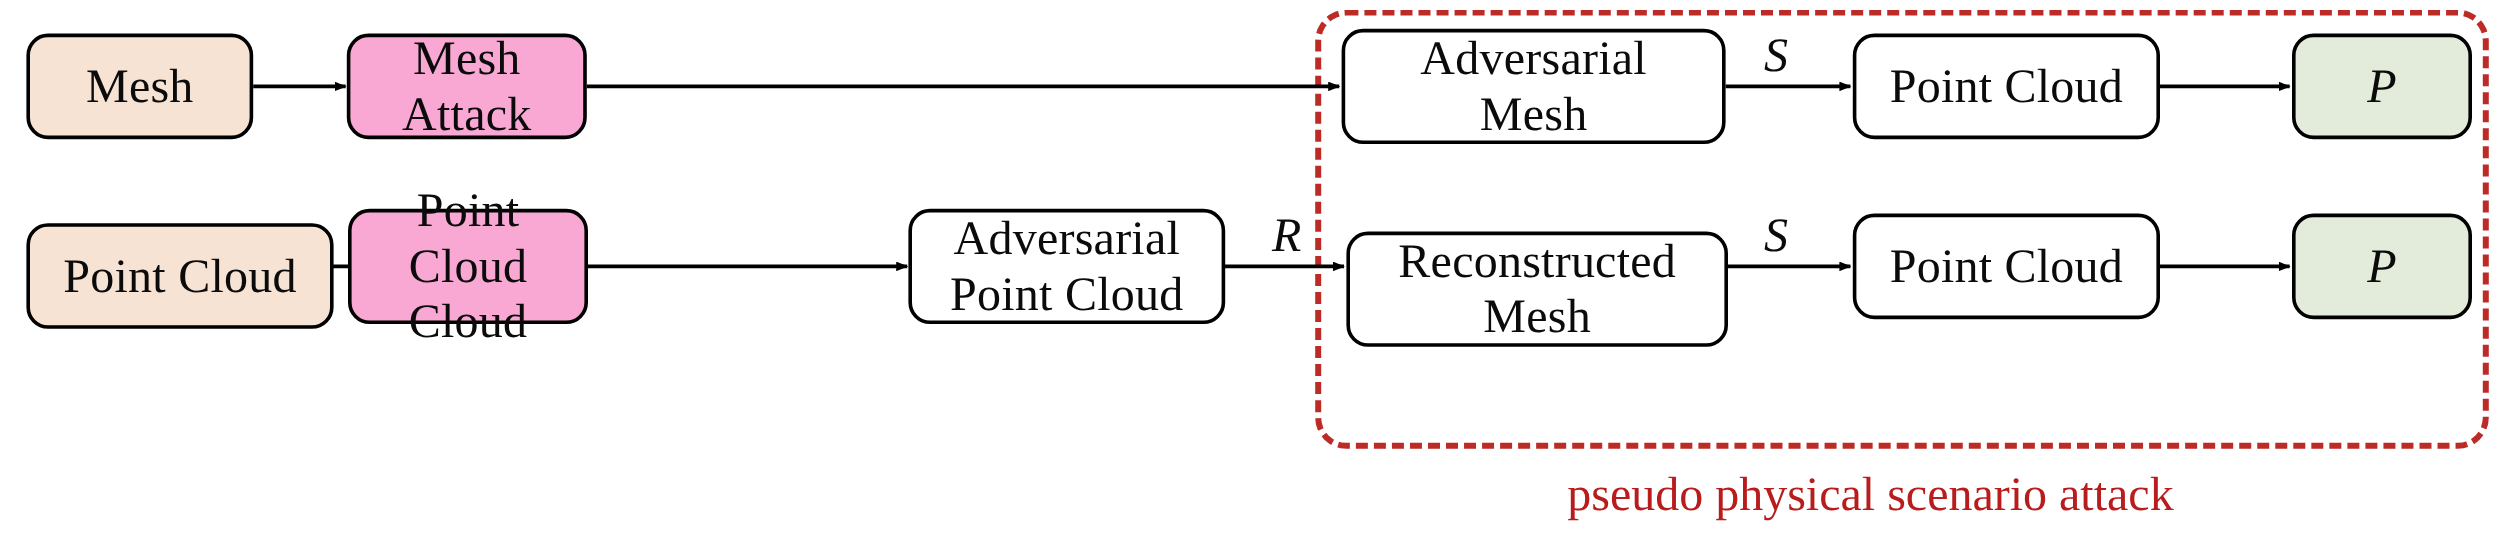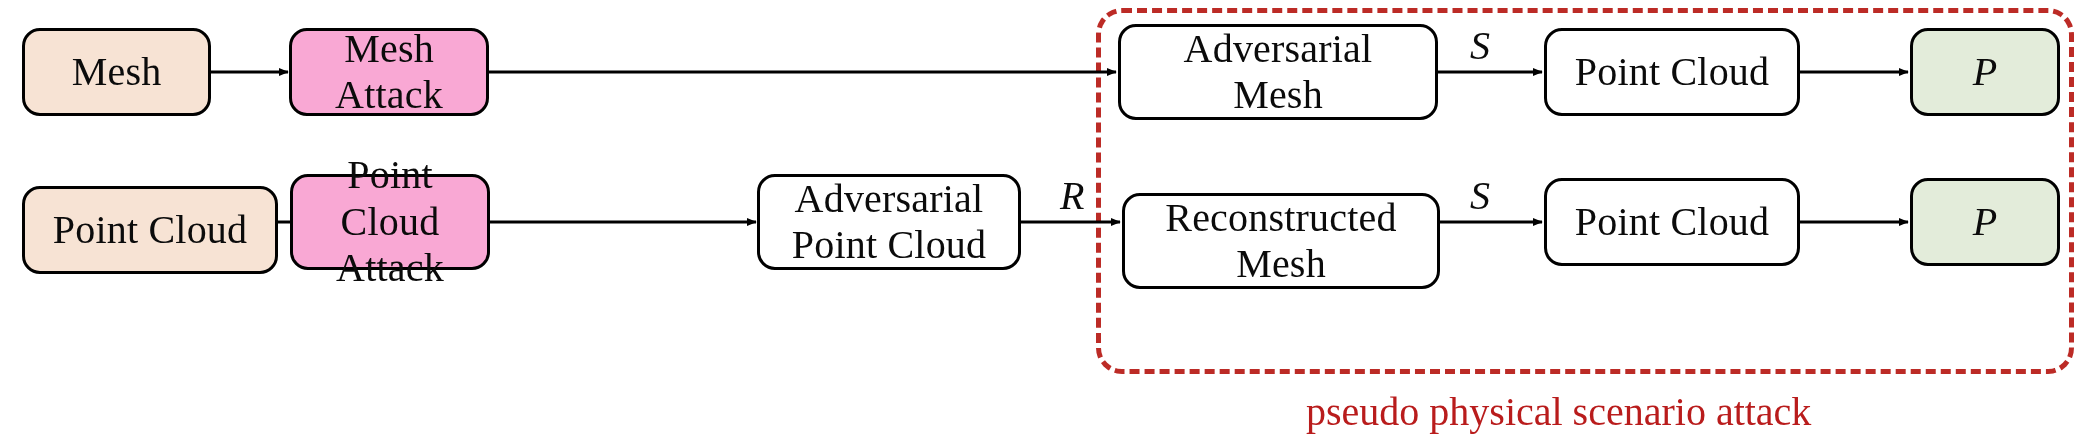--- a/index.html
+++ b/index.html
@@ -129,21 +129,21 @@
     <span class="label var-mono">P</span>
   </div>
 
   <div class="node fill-pink" style="left:22px; top:186px; width:256px; height:88px;">
     <span class="label">Point Cloud</span>
   </div>
 
   <div class="node fill-cream two-line" style="left:290px; top:174px; width:200px; height:96px;">
     <span>
       <span class="label">Point Cloud</span>
-      <span class="label">Attack</span>
+      <span class="label">Cloud</span>
     </span>
   </div>
 
   <div class="node two-line" style="left:757px; top:174px; width:264px; height:96px;">
     <span>
       <span class="label">Adversarial</span>
       <span class="label">Point Cloud</span>
     </span>
   </div>
 

